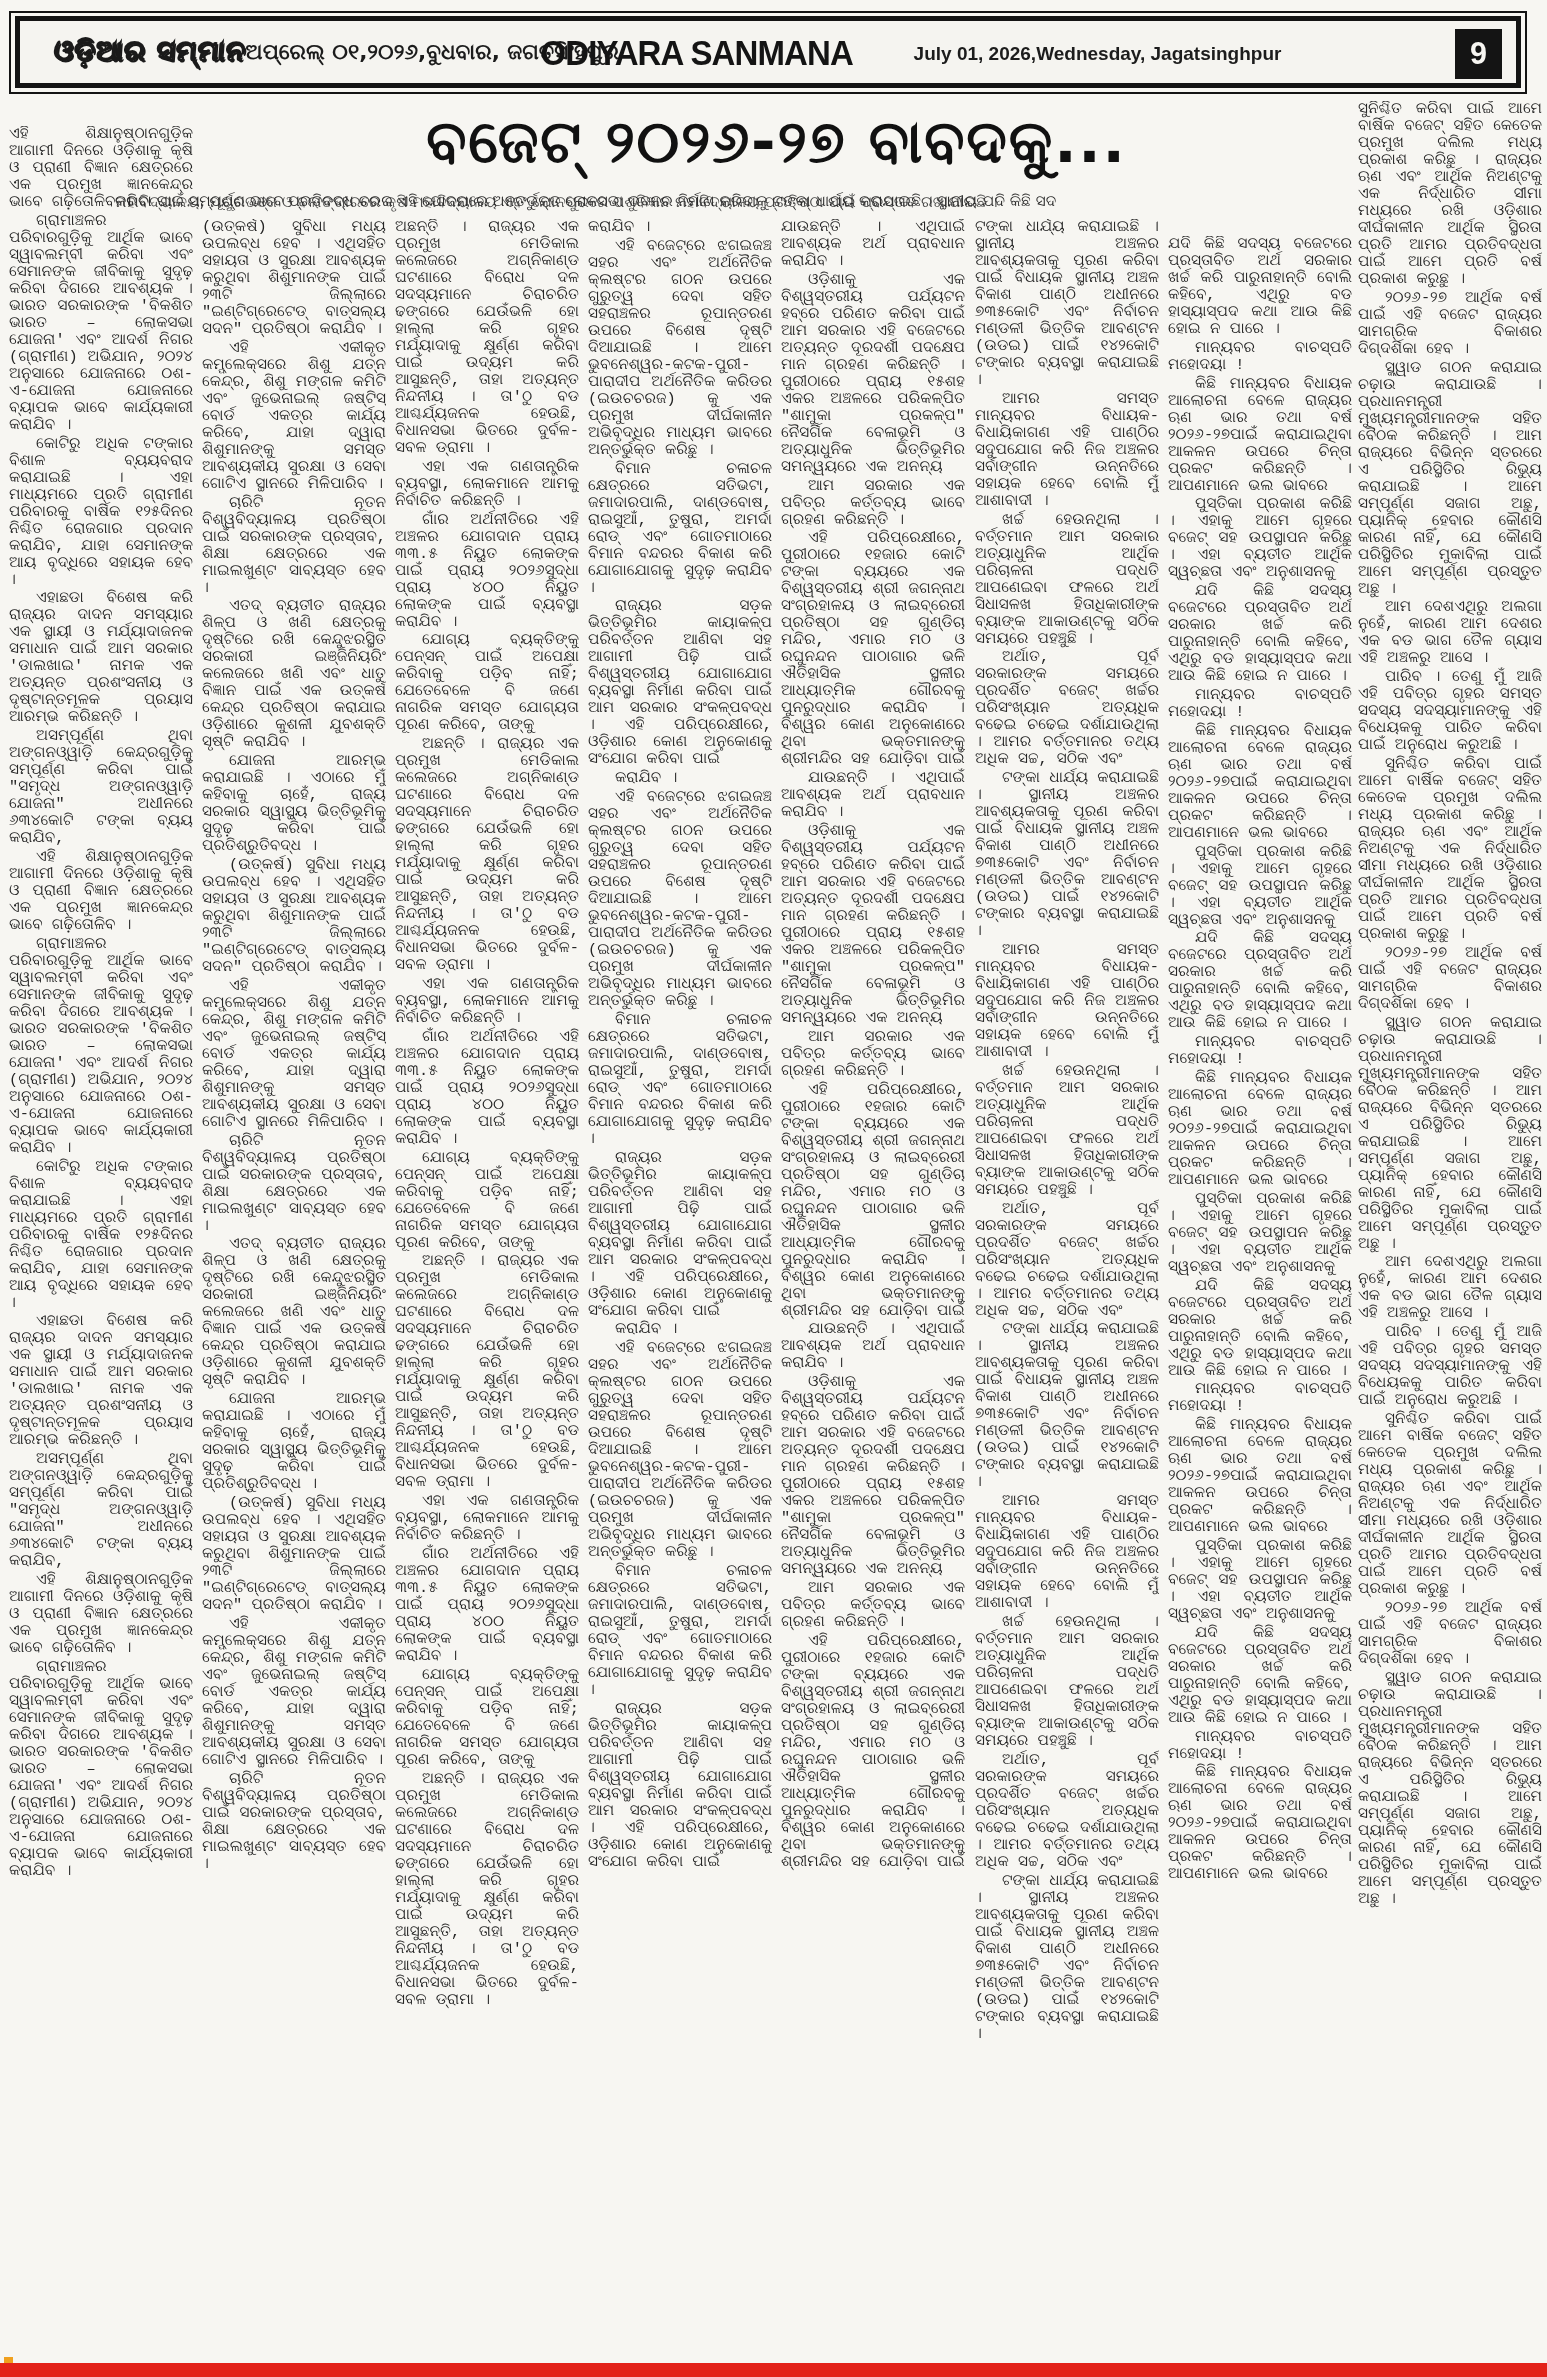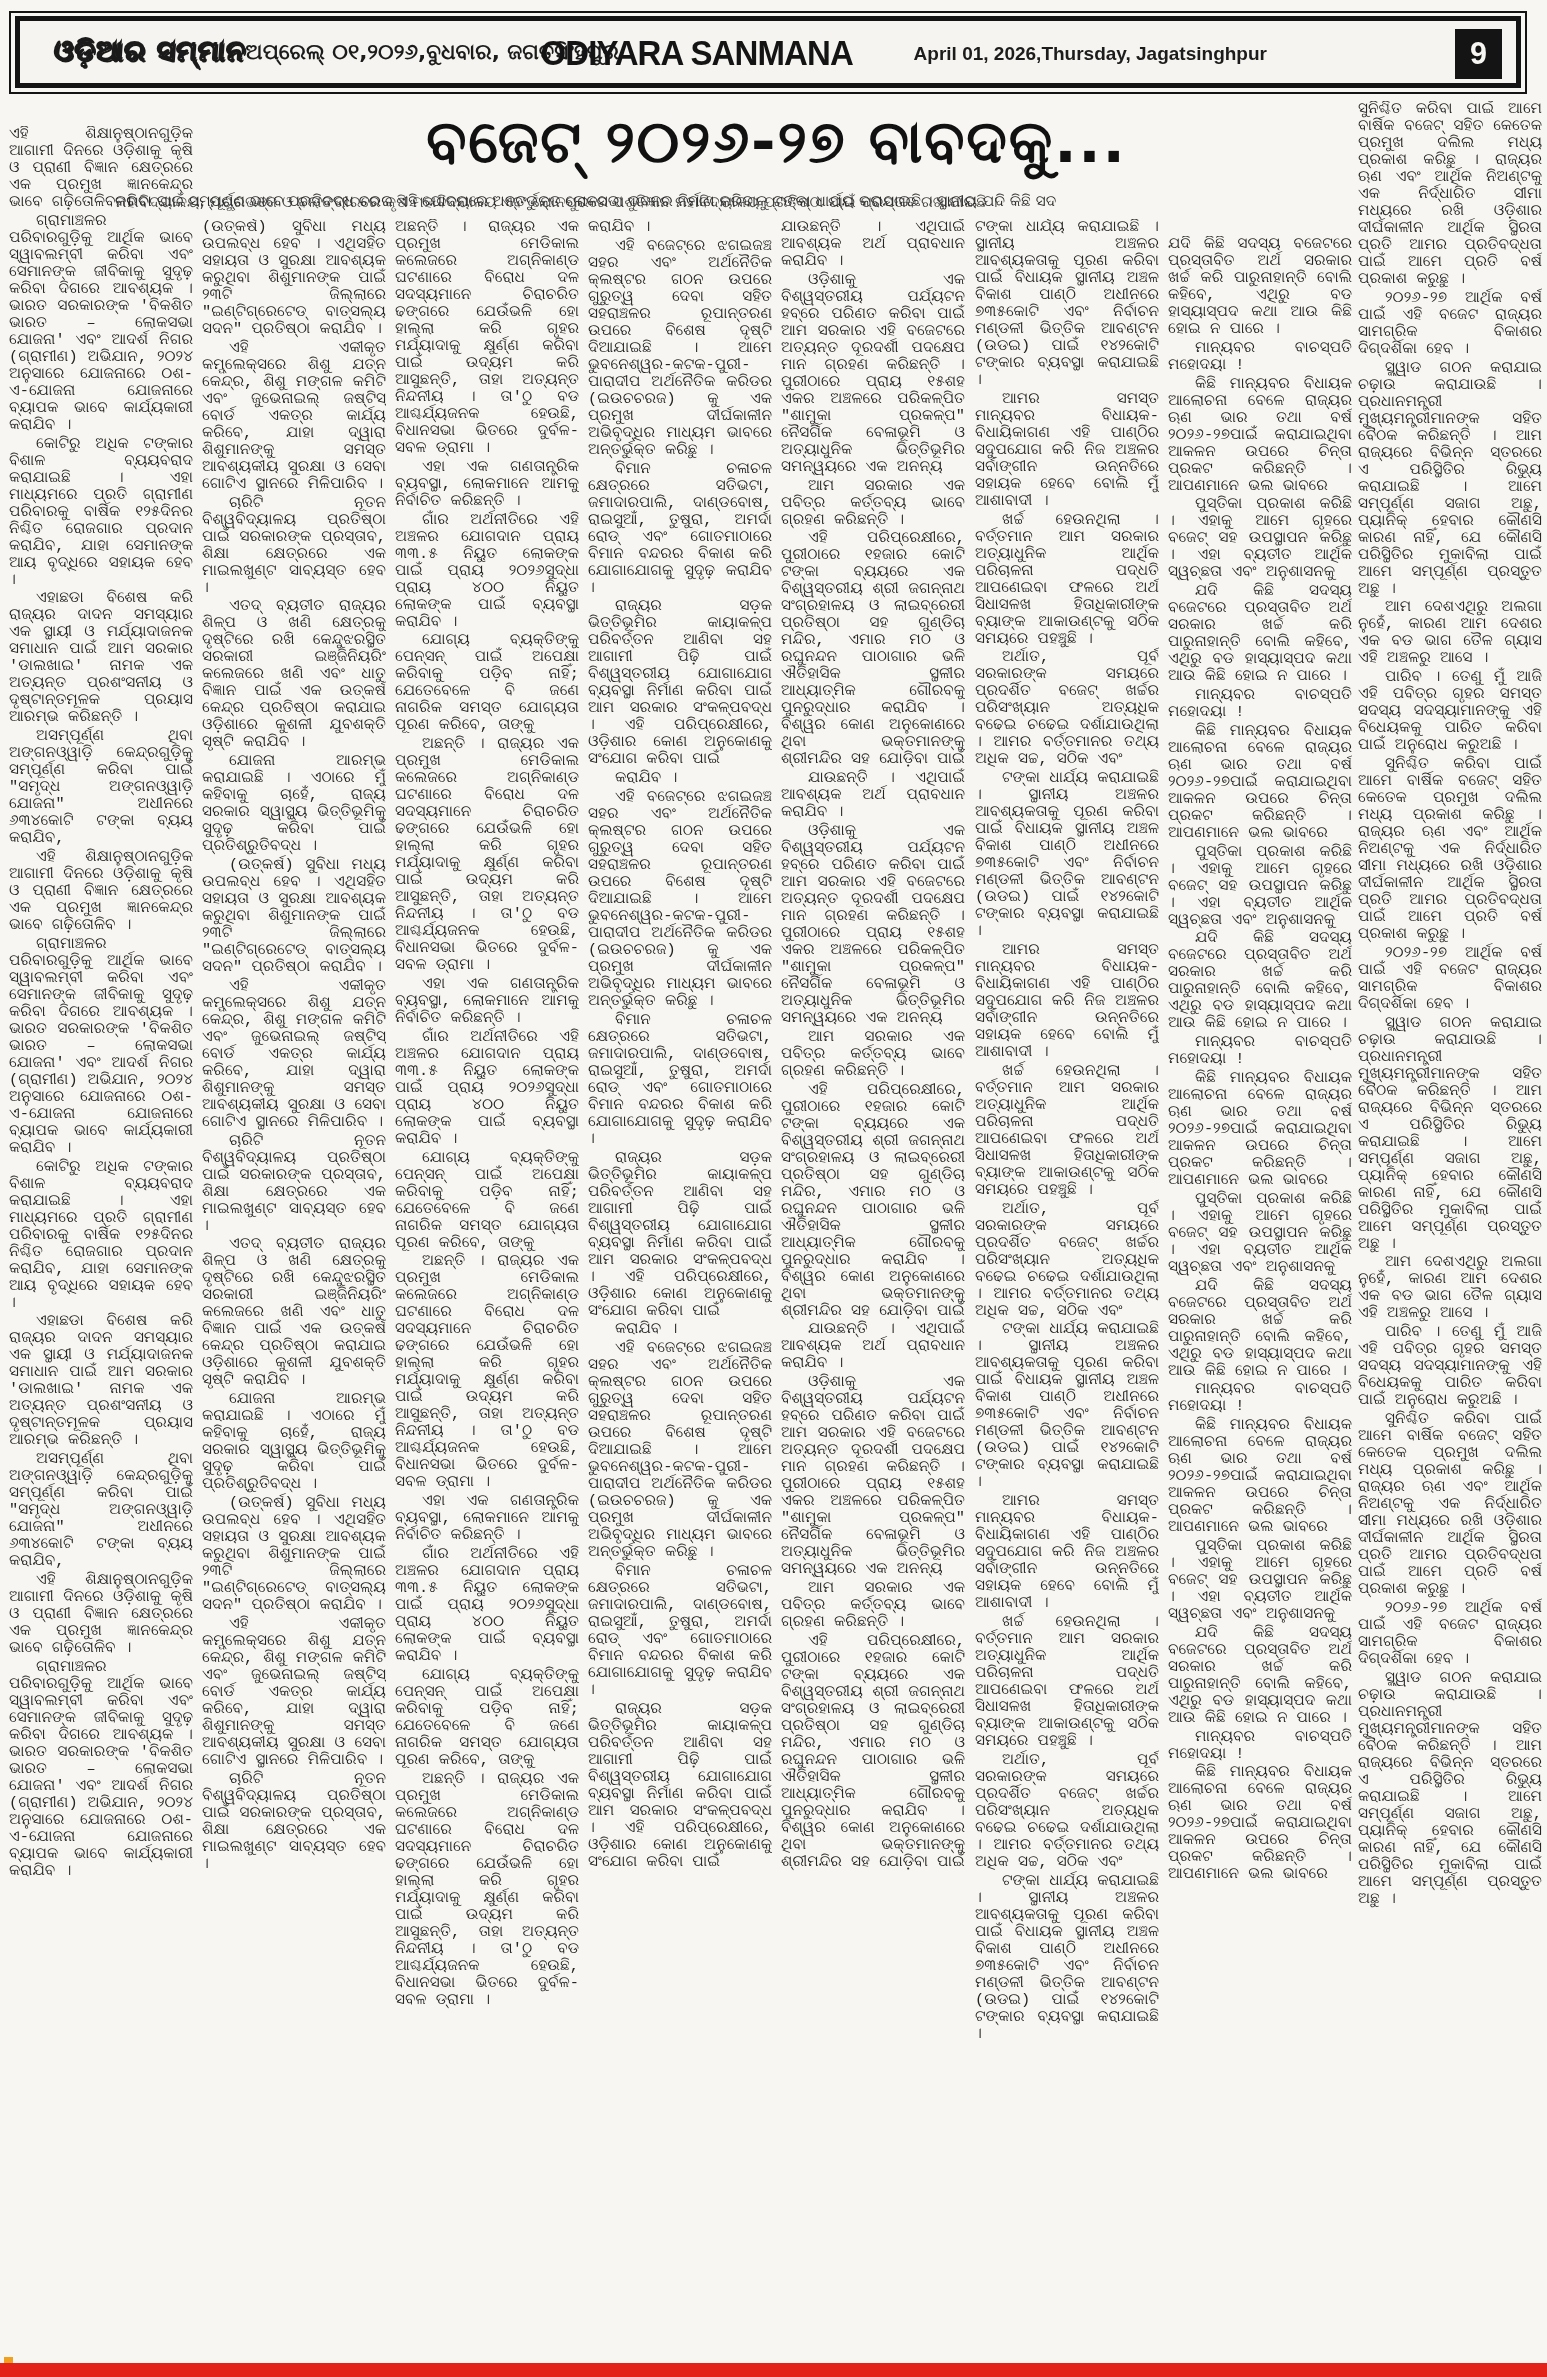--- a/index.html
+++ b/index.html
@@ -96,21 +96,21 @@
   }
 </style>
 </head>
 <body>
 
 <div class="masthead">
   <div class="masthead-inner">
     <div class="logo">ଓଡ଼ିଆର ସମ୍ମାନ</div>
     <div class="odia-date">ଅପ୍ରେଲ୍ ୦୧,୨୦୨୬,ବୁଧବାର, ଜଗତସିଂହପୁର</div>
     <div class="paper-name">ODIYARA SANMANA</div>
-    <div class="eng-date">April 01, 2026,Thursday, Jagatsinghpur</div>
+    <div class="eng-date">July 01, 2026,Wednesday, Jagatsinghpur</div>
     <div class="page-num-box">9</div>
   </div>
 </div>
 
 <div class="headline">ବଜେଟ୍ ୨୦୨୬-୨୭ ବାବଦକୁ...</div>
 
 <div class="overprint">
   <div class="l1">କରିବା ପାଇଁ ସମ୍ପୂର୍ଣ୍ଣ ଭାବେ ପ୍ରତିବଦ୍ଧ    ଚରର ଏହି ଯୋଜନାରେ ଅନ୍ତର୍ଭୁକ୍ତ    ଲୋକସଭା ଭବନର ନିର୍ମାଣ କରିବାକୁ    ଟଙ୍କା ଧାର୍ଯ୍ୟ କରାଯାଇଛି । ସ୍ଥାନୀୟ    ଯଦି କିଛି ସଦ</div>
   <div class="l2">ମହାବିଦ୍ୟାଳୟ, ମୟୂରଭଞ୍ଜ ଓ ବଲାଙ୍ଗୀରରେ କୃଷି ମହାବିଦ୍ୟାଳୟ ଏବଂ ଯୋନପୁରରେ ପଶୁବିଜ୍ଞାନ ମହାବିଦ୍ୟାଳୟ ପ୍ରତିଷ୍ଠା ପାଇଁ ପ୍ରସ୍ତାବ ରଖାଯାଇଛି ।</div>
 </div>

